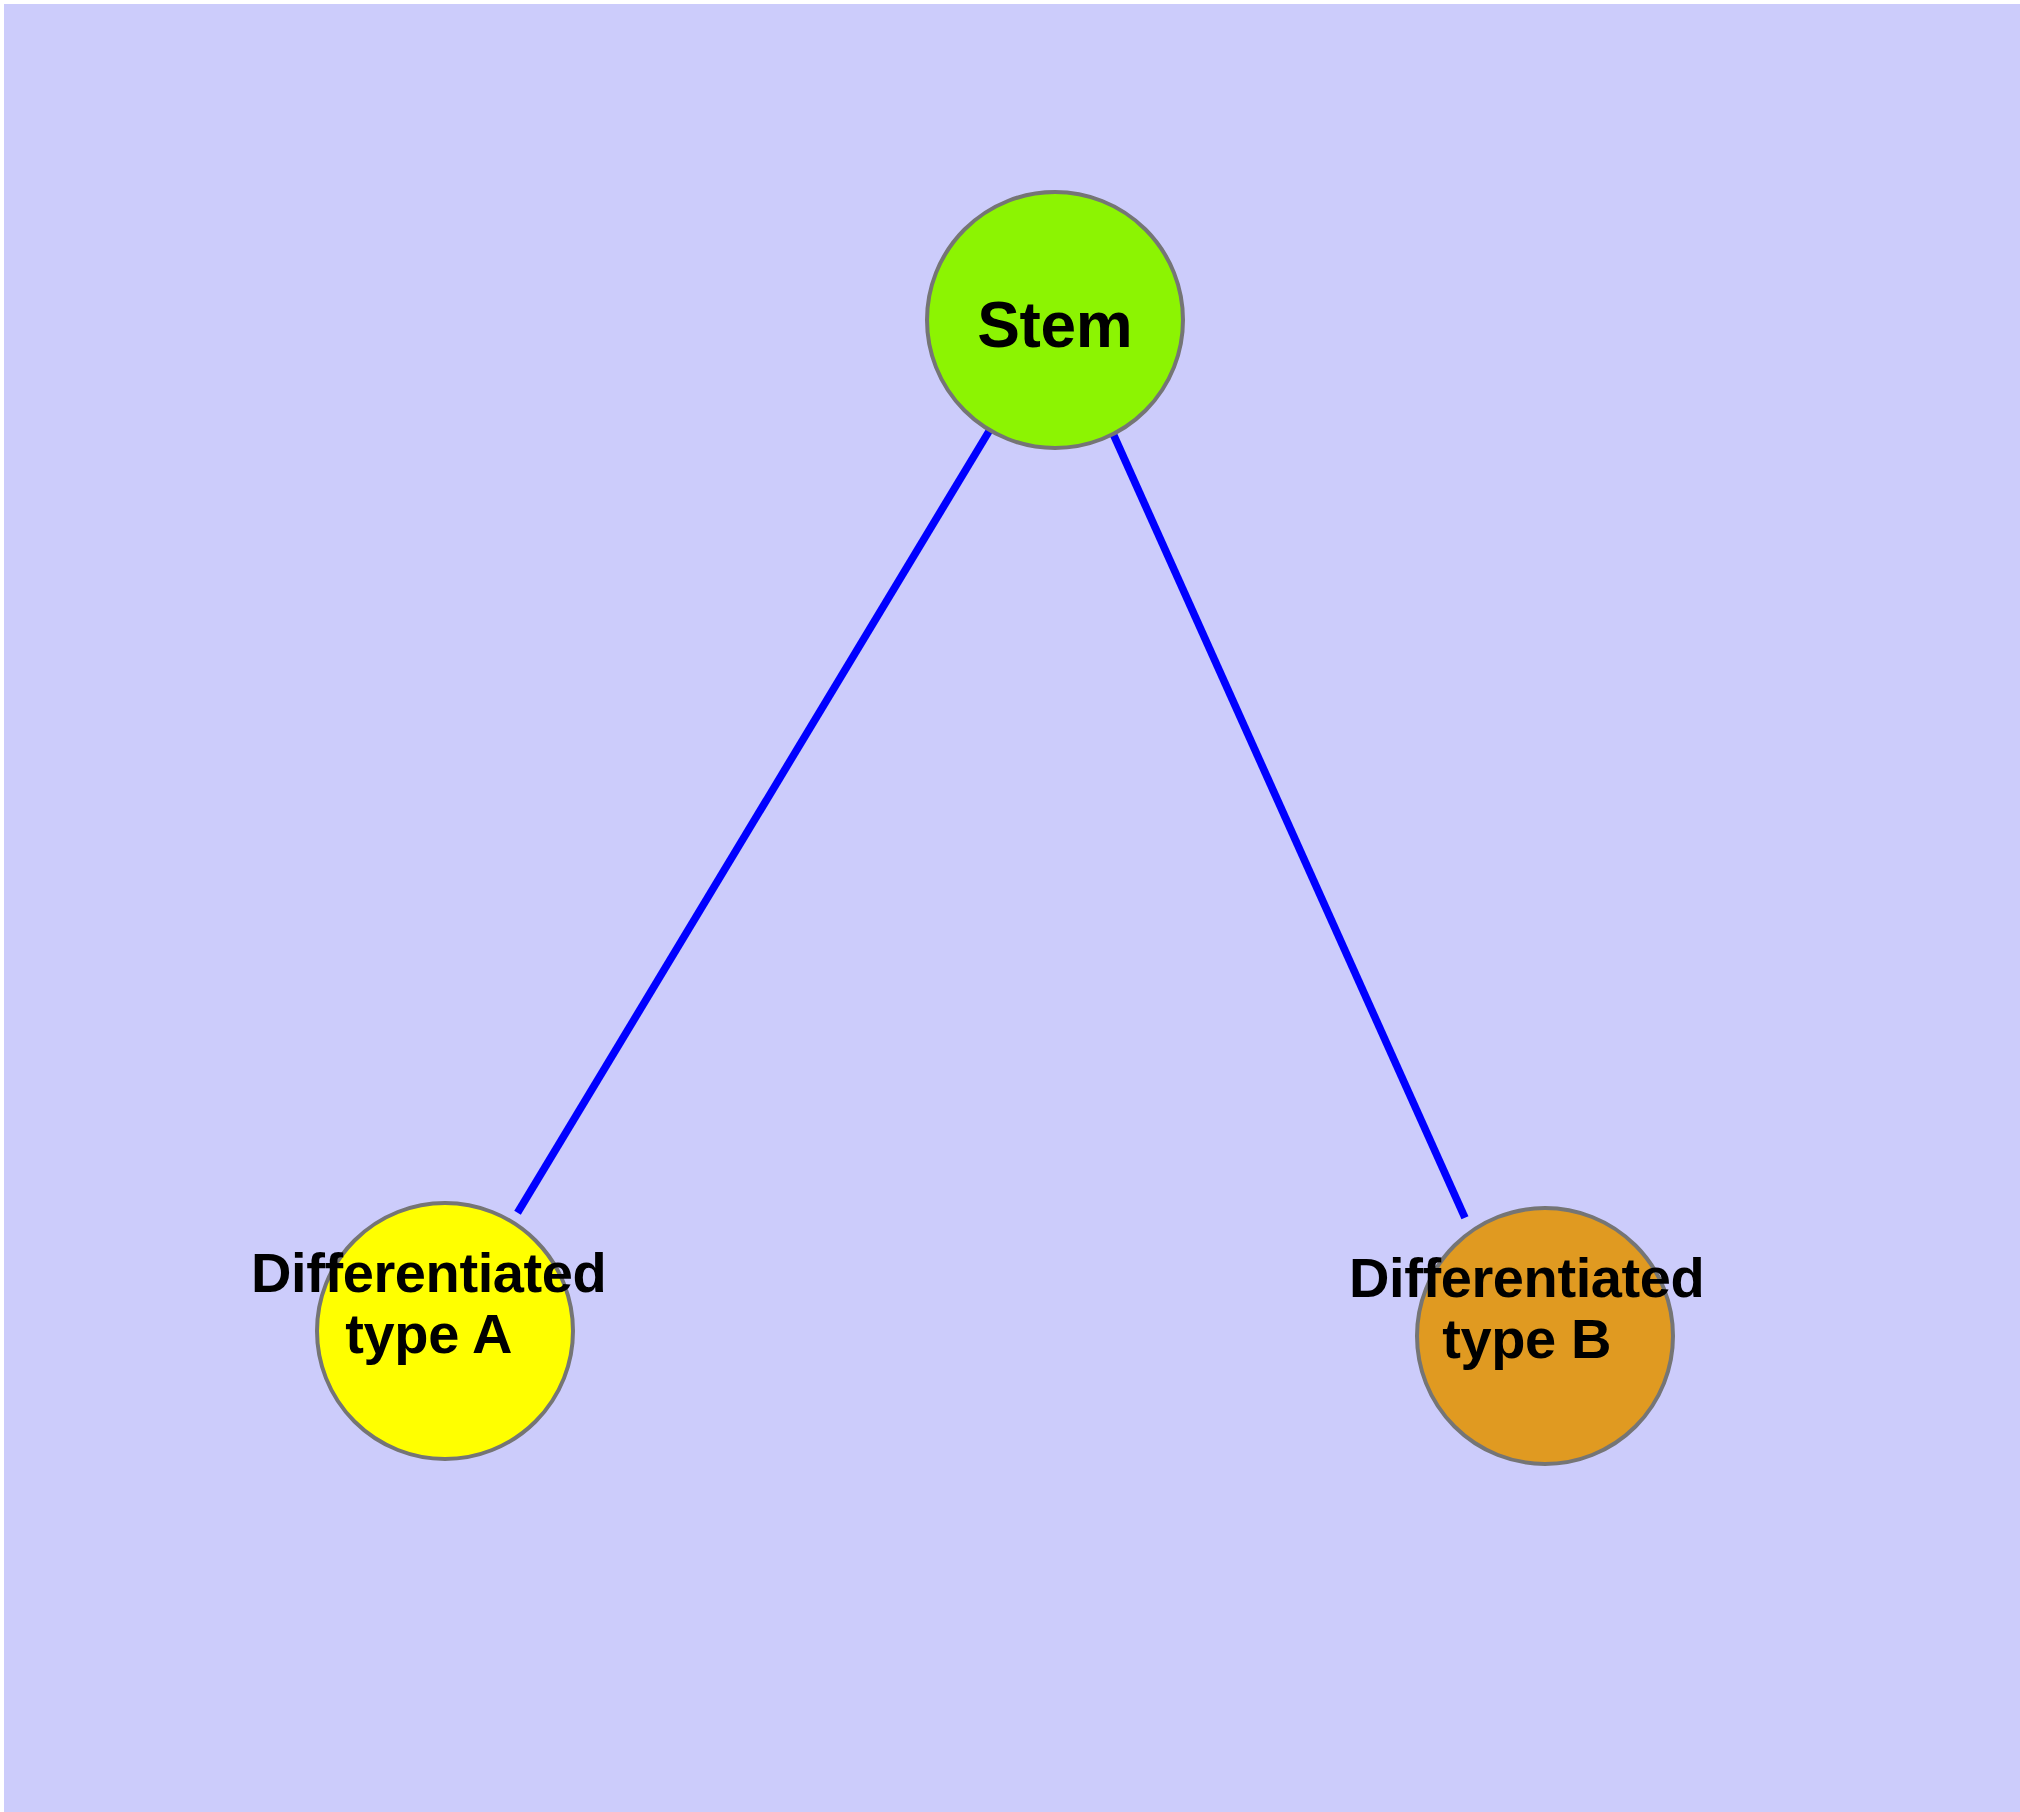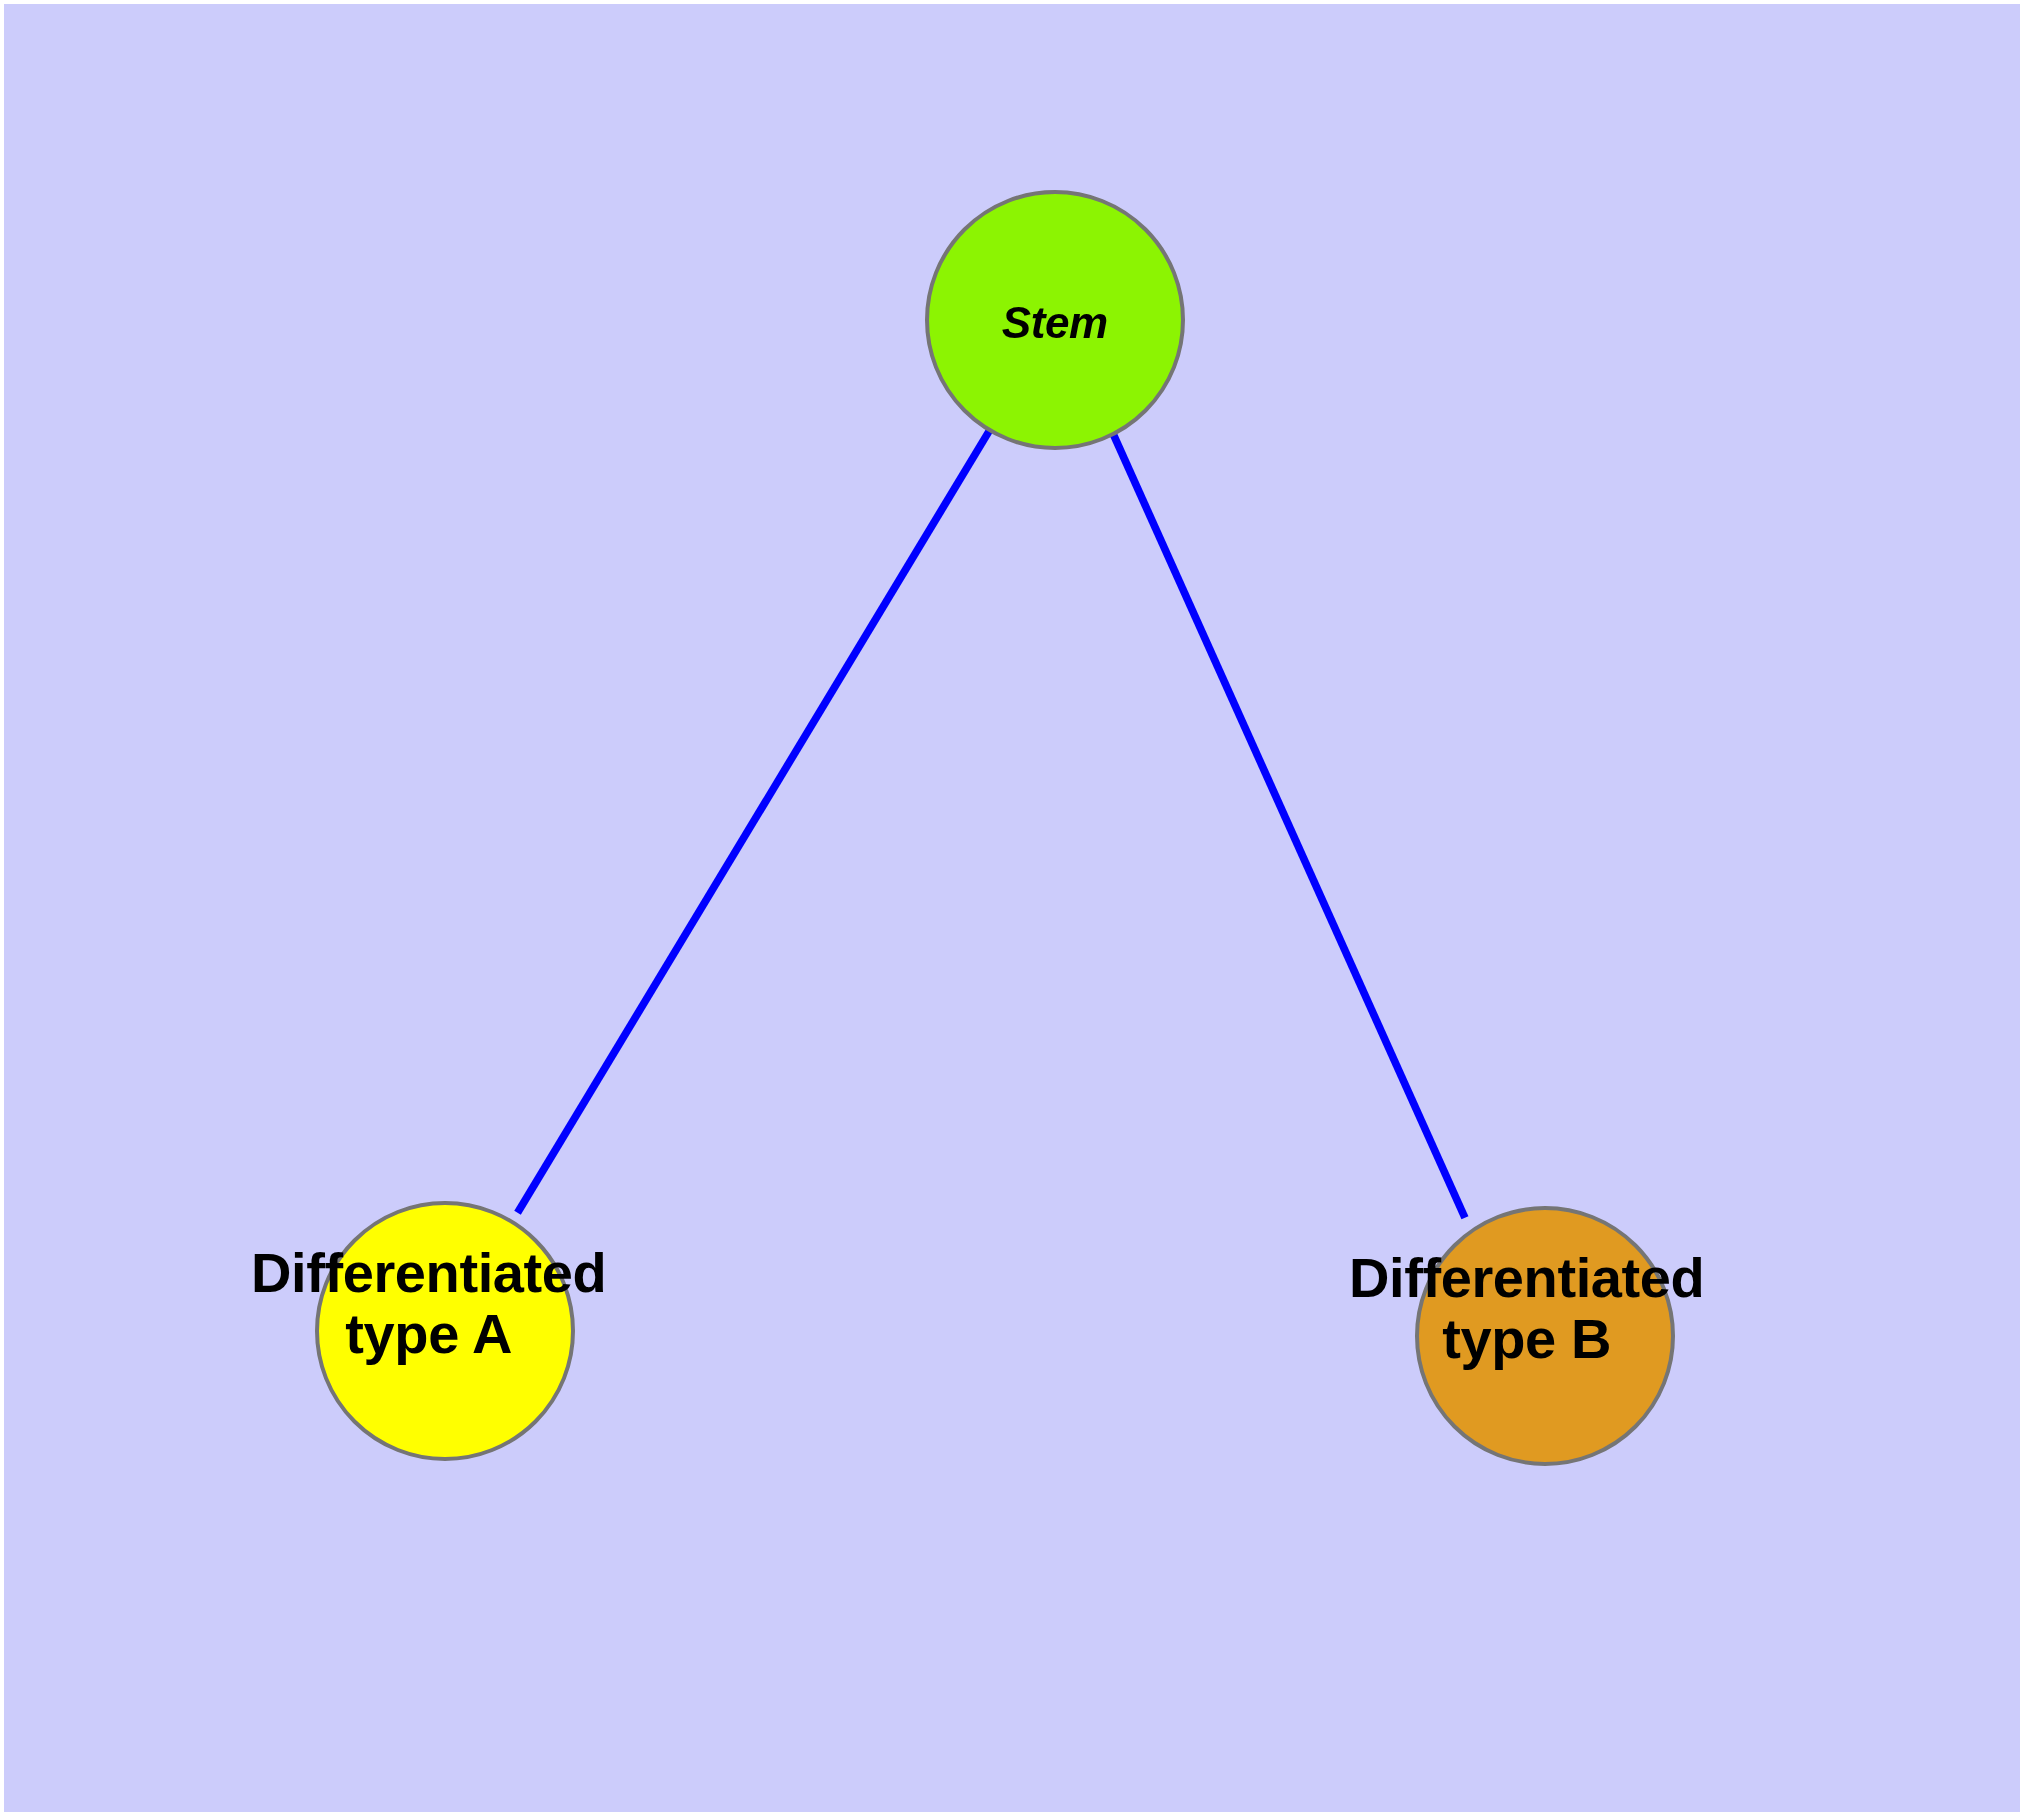--- a/index.html
+++ b/index.html
@@ -56,24 +56,23 @@
   }
   #node-stem {
     left: 921px;
     top: 186px;
     width: 260px;
     height: 260px;
     background: #8cf402;
   }
   #label-stem {
     left: 881px;
-    top: 295px;
+    top: 287px;
     width: 339px;
-    font-size: 44px;
-    font-style: italic;
+    font-size: 64px;
   }
   #node-diff-a {
     left: 311px;
     top: 1197px;
     width: 260px;
     height: 260px;
     background: #ffff00;
   }
   #label-diff-a {
     left: 170px;

